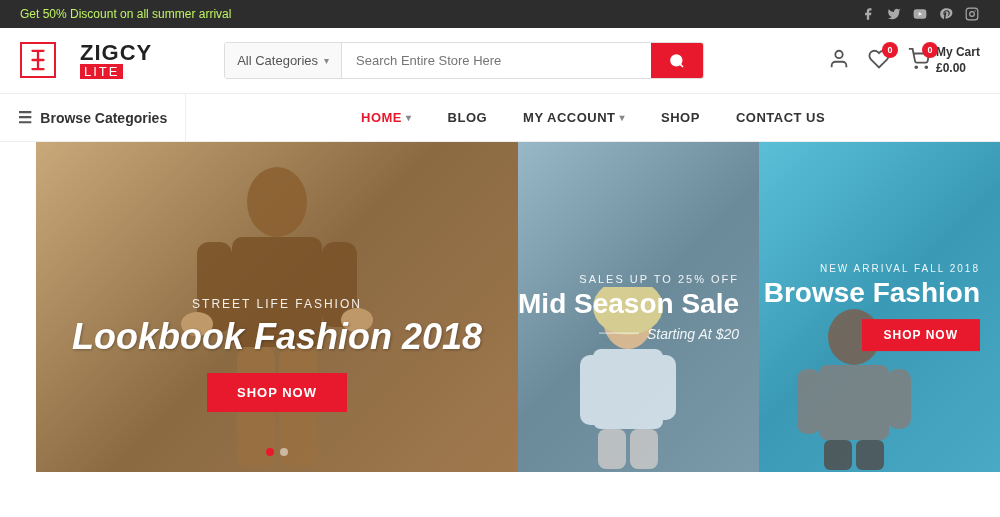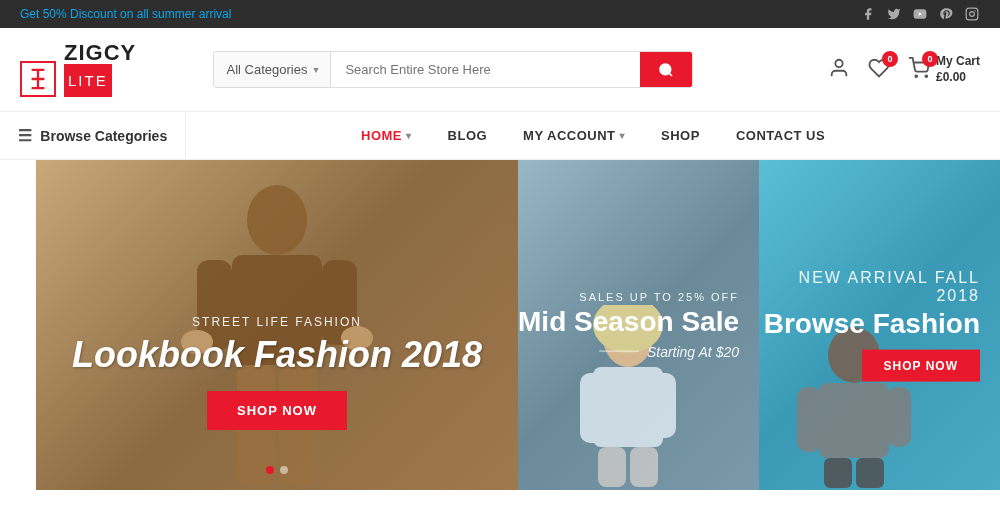--- a/index.html
+++ b/index.html
@@ -8,21 +8,21 @@
     
     .top-bar {
       background: #2d2d2d;
       color: #ccc;
       font-size: 12px;
       padding: 6px 20px;
       display: flex;
       justify-content: space-between;
       align-items: center;
     }
-    .top-bar-promo { color: #0ea5e9; }
+    .top-bar-promo { color: #bef264; }
     .top-bar-social { display: flex; gap: 10px; }
     .social-icon {
       color: #aaa;
       font-size: 12px;
       cursor: pointer;
       width: 16px;
       height: 16px;
       display: flex;
       align-items: center;
       justify-content: center;
@@ -32,22 +32,22 @@
     .header {
       background: #fff;
       padding: 14px 20px;
       display: flex;
       align-items: center;
       gap: 20px;
       border-bottom: 1px solid #eee;
     }
     .logo {
       display: flex;
-      align-items: flex-end;
-      gap: 8px;
+      align-items: flex-start;
+      gap: 24px;
       text-decoration: none;
       min-width: 100px;
     }
     .logo-icon {
       width: 36px;
       height: 36px;
       border: 2px solid #e8192c;
       display: flex;
       align-items: center;
       justify-content: center;
@@ -59,25 +59,25 @@
       flex-direction: column;
       line-height: 1;
     }
     .logo-text-main {
       font-size: 22px;
       font-weight: 800;
       color: #222;
       letter-spacing: 1px;
     }
     .logo-text-sub {
-      font-size: 15px;
+      font-size: 13px;
       color: #e8192c;
       background: #e8192c;
       color: #fff;
-      padding: 9px 4px;
+      padding: 1px 4px;
       letter-spacing: 2px;
       width: fit-content;
     }
 
     
     .search-wrap {
       display: flex;
       flex: 1;
       max-width: 480px;
       margin: 0 auto;
@@ -335,21 +335,21 @@
     }
     .hero-right-bottom-content {
       position: absolute;
       right: 20px;
       top: 50%;
       transform: translateY(-50%);
       text-align: right;
       color: #fff;
     }
     .hero-right-bottom-content .promo-tag {
-      font-size: 16px;
+      font-size: 10px;
       letter-spacing: 2px;
       text-transform: uppercase;
       color: rgba(255,255,255,0.9);
       margin-bottom: 4px;
     }
     .hero-right-bottom-content .fall-title {
       font-size: 28px;
       font-weight: 900;
       line-height: 1.1;
     }

